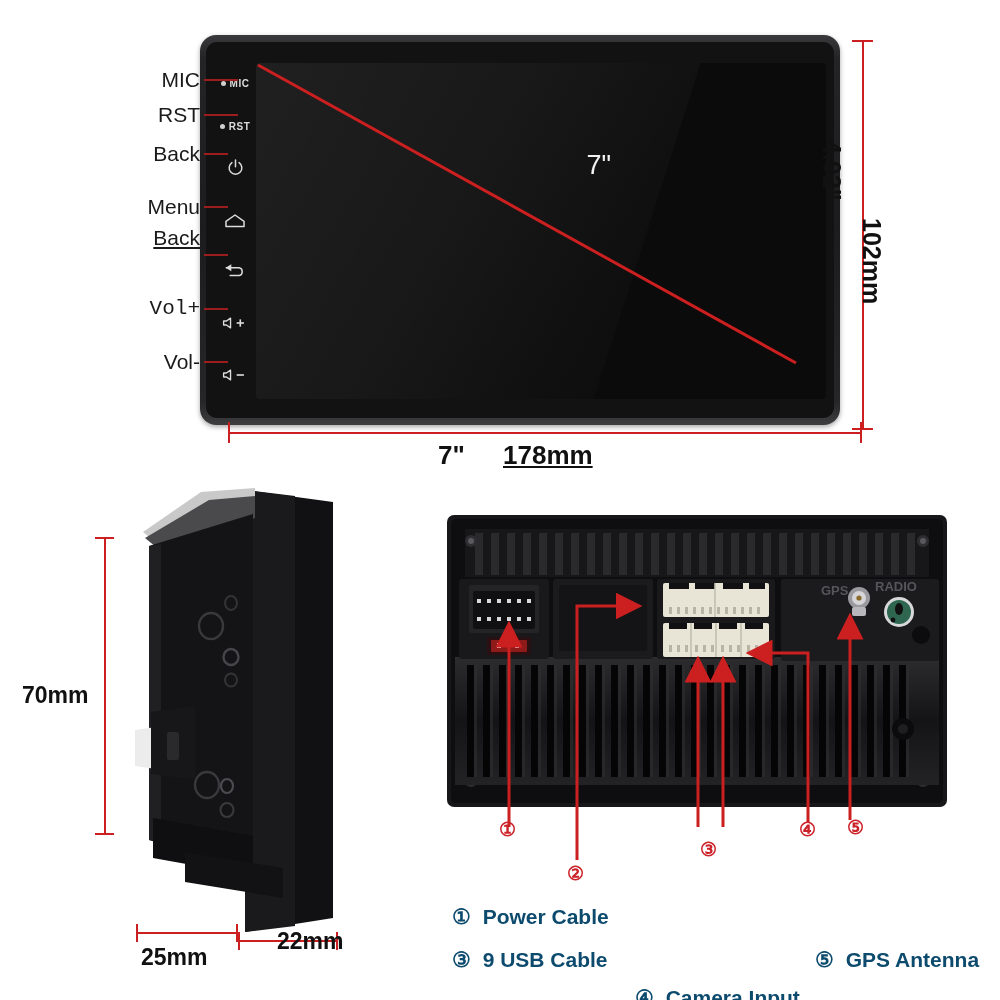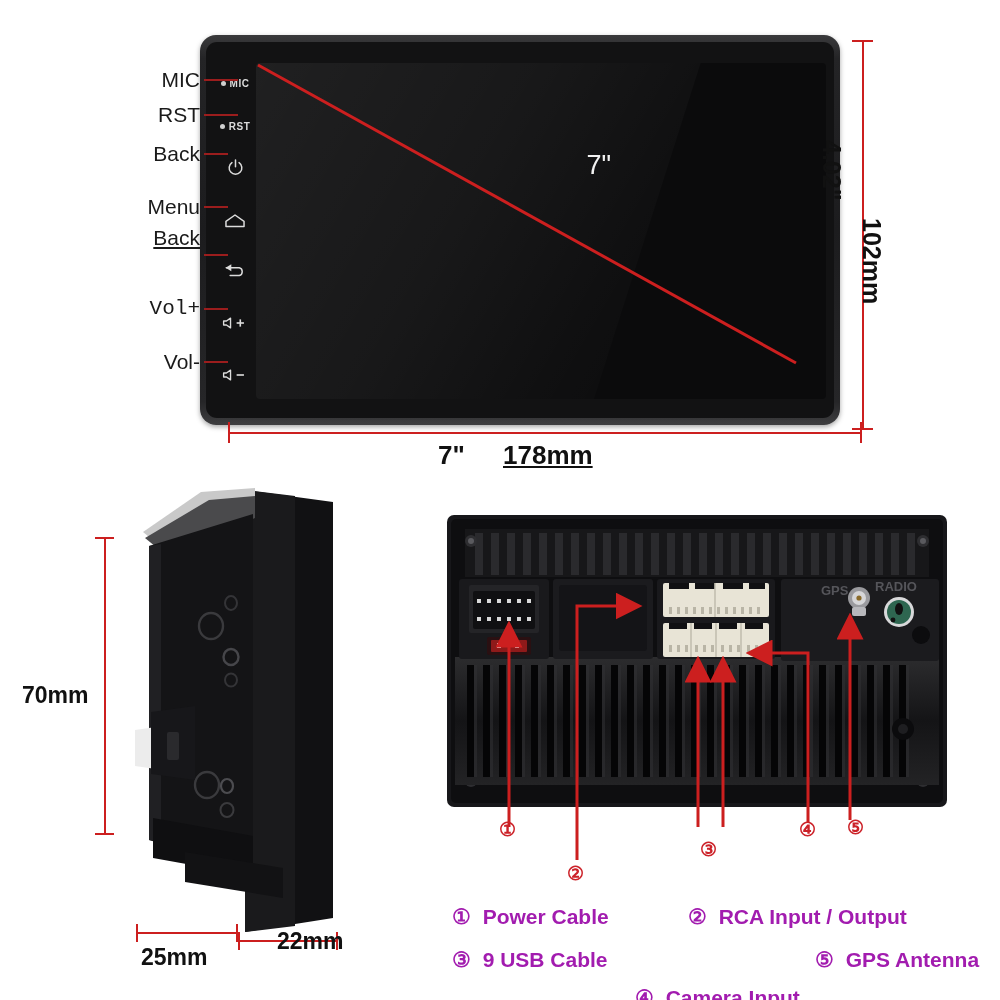--- a/index.html
+++ b/index.html
@@ -80,21 +80,21 @@
     position:absolute; height:2px; background:#9b1d1d;
   }
 
   
   #side-view { position:absolute; left:105px; top:480px; width:280px; height:460px; }
 
   
   #rear-view { position:absolute; left:447px; top:515px; width:500px; height:292px; }
 
   
-  .legend-row { position:absolute; color:#a21caf; font-weight:bold; font-size:21px; white-space:nowrap; }
+  .legend-row { position:absolute; color:#0c4a6e; font-weight:bold; font-size:21px; white-space:nowrap; }
   .cnum {
     display:inline-block; font-weight:bold;
   }
 
   .callout-num {
     position:absolute; color:#cc2229; font-size:19px; font-weight:bold;
   }
 </style>
 </head>
 <body>
@@ -476,24 +476,20 @@
   <div class="callout-num" style="left:499px; top:818px;">①</div>
   <div class="callout-num" style="left:567px; top:862px;">②</div>
   <div class="callout-num" style="left:700px; top:838px;">③</div>
   <div class="callout-num" style="left:799px; top:818px;">④</div>
   <div class="callout-num" style="left:847px; top:816px;">⑤</div>
 
   <div class="legend-row" style="left:452px; top:905px;">
     <span class="cnum" style="margin-right: 6px;">①</span>
     <span>Power Cable</span>
   </div>
-  <div class="legend-row" style="left:688px; top:905px;">
-    <span class="cnum" style="margin-right: 6px;">②</span>
-    <span>RCA Input / Output</span>
-  </div>
   <div class="legend-row" style="left:452px; top:948px;">
     <span class="cnum" style="margin-right: 6px;">③</span>
     <span>9 USB Cable</span>
   </div>
   <div class="legend-row" style="left:635px; top:948px;margin-top:38px;">
     <span class="cnum" style="margin-right: 6px;">④</span>
     <span>Camera Input</span>
   </div>
   <div class="legend-row" style="left:815px; top:948px;">
     <span class="cnum" style="margin-right: 6px;">⑤</span>

